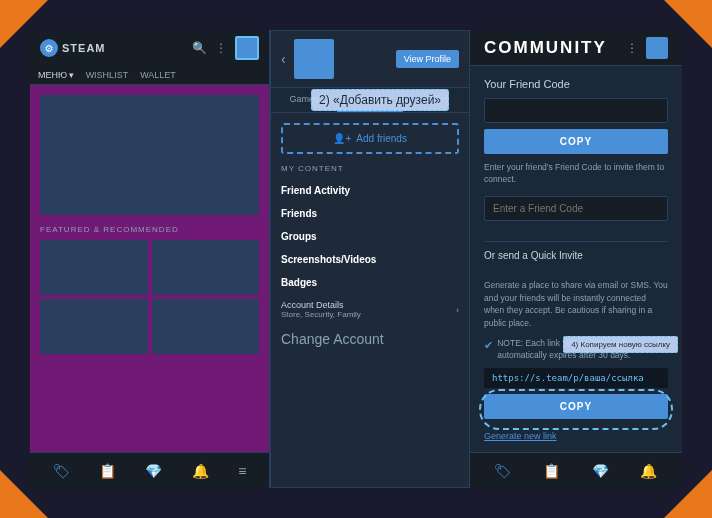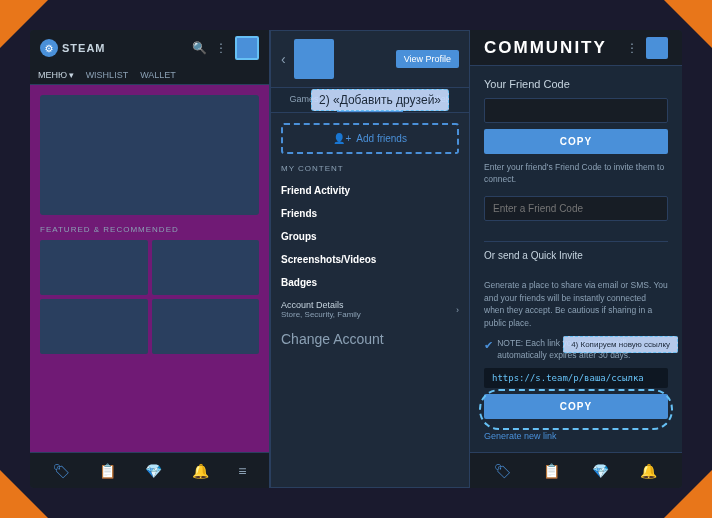--- a/index.html
+++ b/index.html
@@ -450,20 +450,21 @@
       margin-bottom: 6px;
       font-weight: bold;
     }
 
     .generate-link-btn {
       background: transparent;
       border: none;
       color: #4a90d9;
       font-size: 9px;
       cursor: pointer;
+      text-decoration: underline;
       padding: 0;
     }
 
     .comm-taskbar {
       background: #171d25;
       height: 36px;
       display: flex;
       align-items: center;
       justify-content: space-around;
       padding: 0 8px;

